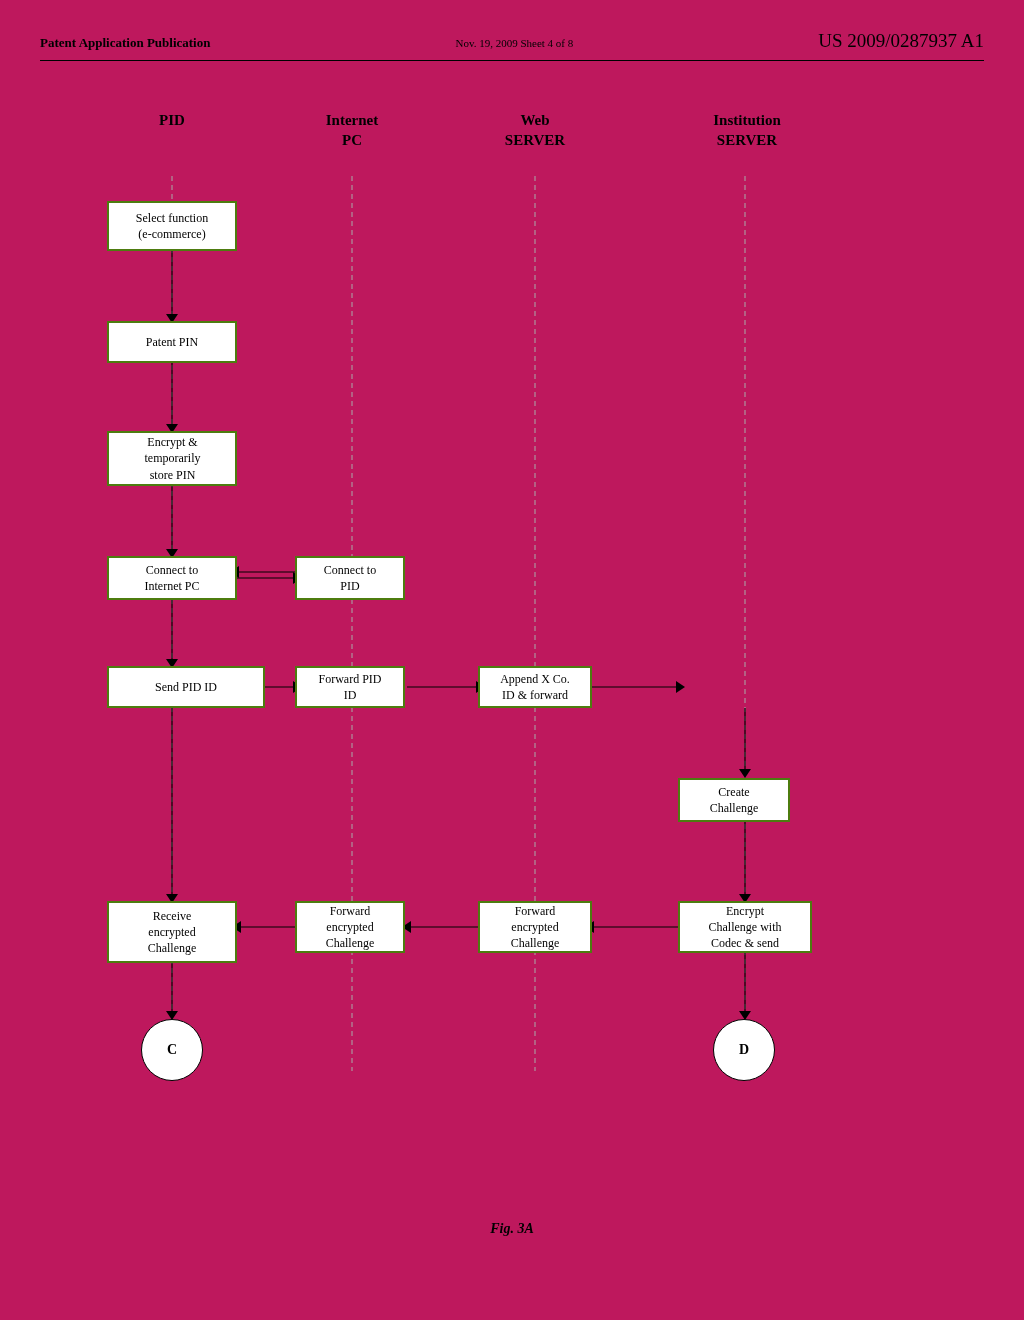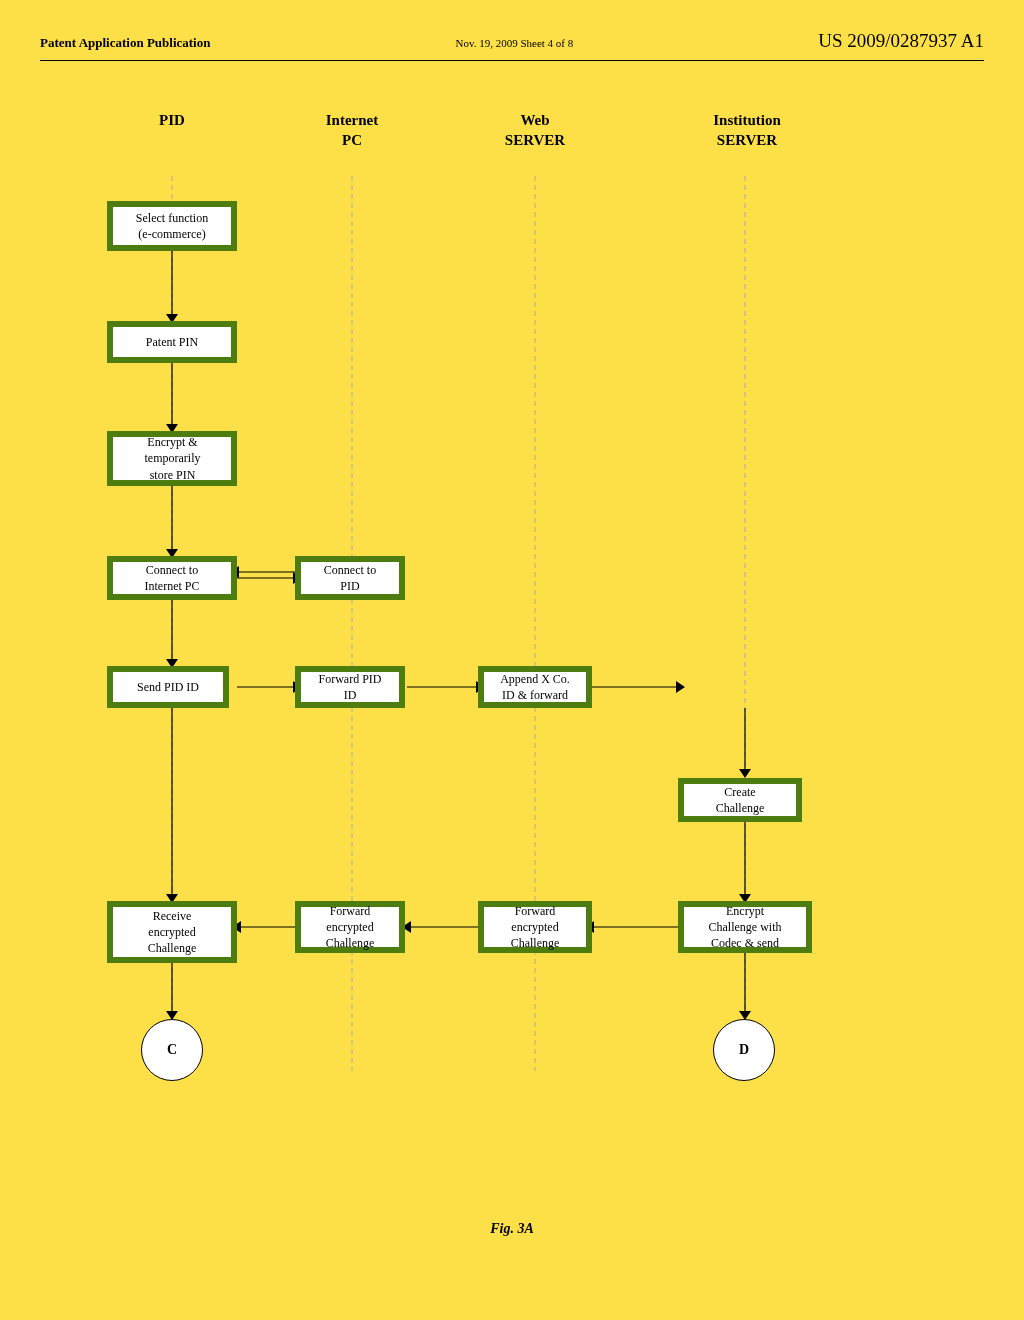--- a/index.html
+++ b/index.html
@@ -8,21 +8,21 @@
       font-family: 'Times New Roman', Times, serif;
       width: 1024px;
       min-height: 1320px;
       position: relative;
       overflow-x: hidden;
     }
 
     .page {
       width: 1024px;
       min-height: 1320px;
-      background: #fde047;
+      background: #be185d;
       position: relative;
       padding: 30px 40px;
     }
 
     
     .header {
       display: flex;
       justify-content: space-between;
       align-items: baseline;
       border-bottom: 1px solid #000;
@@ -48,21 +48,21 @@
       top: 0;
       text-align: center;
       font-size: 15px;
       font-weight: bold;
       line-height: 1.3;
     }
 
     
     .flow-box {
       position: absolute;
-      border: 6px solid #4d7c0f;
+      border: 2px solid #4d7c0f;
       background: #fff;
       text-align: center;
       font-size: 12px;
       line-height: 1.35;
       display: flex;
       align-items: center;
       justify-content: center;
       padding: 4px 6px;
     }
 
@@ -182,34 +182,34 @@
     </div>
 
     <div class="flow-box" style="left:65px;top:455px;width:130px;height:44px;">
       Connect to<br>Internet PC
     </div>
 
     <div class="flow-box" style="left:253px;top:455px;width:110px;height:44px;">
       Connect to<br>PID
     </div>
 
-    <div class="flow-box" style="left:65px;top:565px;width:122px;height:42px;">
+    <div class="flow-box" style="left:65px;top:565px;width:158px;height:42px;">
       Send PID ID
     </div>
 
     <div class="flow-box" style="left:253px;top:565px;width:110px;height:42px;">
       Forward PID<br>ID
     </div>
 
     <div class="flow-box" style="left:436px;top:565px;width:114px;height:42px;">
       Append X Co.<br>ID &amp; forward
     </div>
 
 
-    <div class="flow-box" style="left:636px;top:677px;width:124px;height:44px;">
+    <div class="flow-box" style="left:636px;top:677px;width:112px;height:44px;">
       Create<br>Challenge
     </div>
 
     <div class="flow-box" style="left:65px;top:800px;width:130px;height:62px;">
       Receive<br>encrypted<br>Challenge
     </div>
 
     <div class="flow-box" style="left:253px;top:800px;width:110px;height:52px;">
       Forward<br>encrypted<br>Challenge
     </div>

